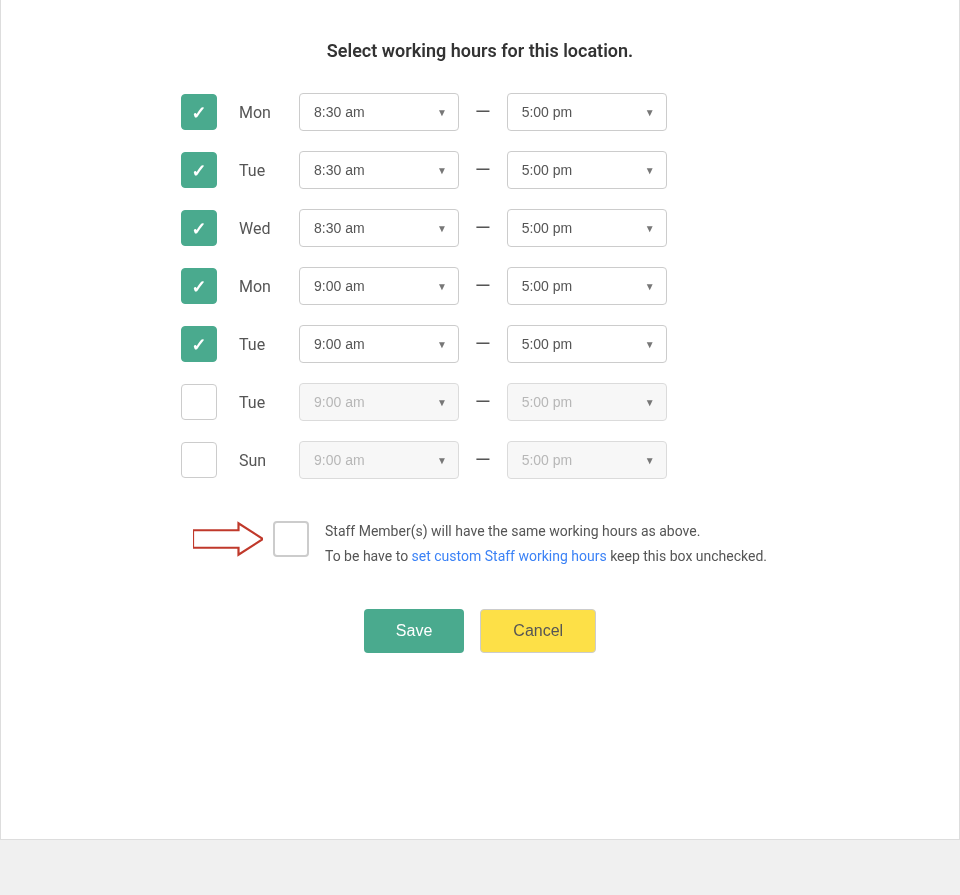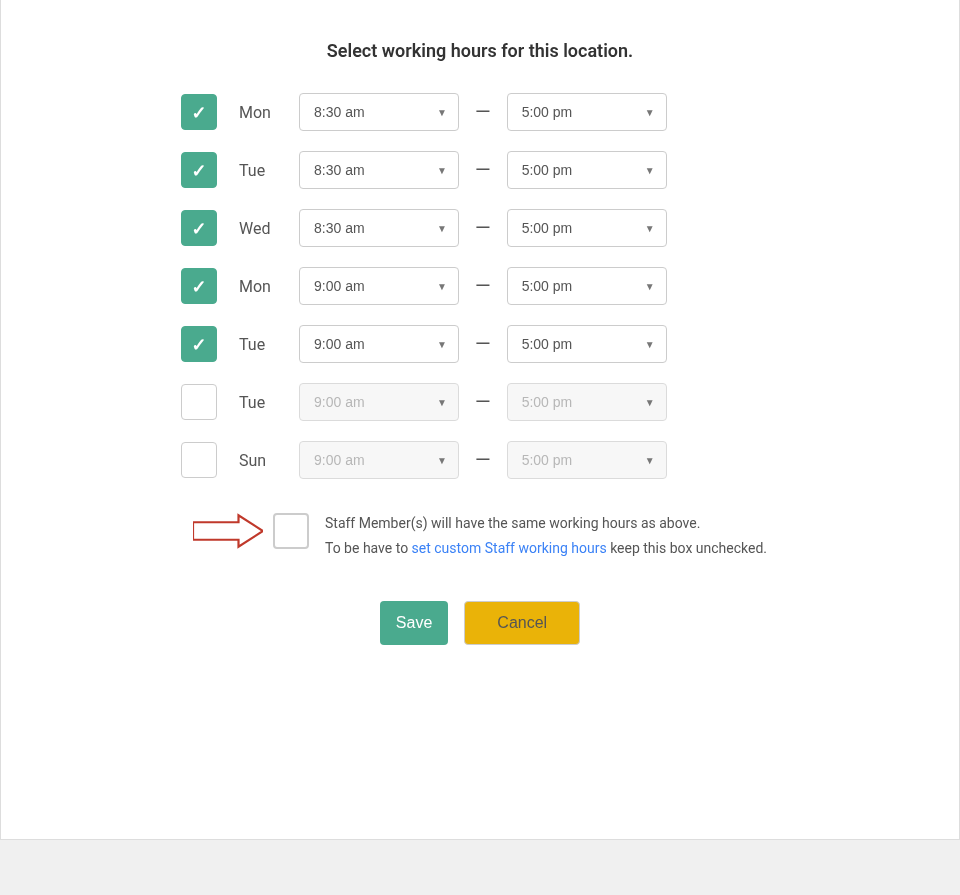--- a/index.html
+++ b/index.html
@@ -16,30 +16,30 @@
     .checkbox-wrap.checked .checkmark { display: block; }
     .checkbox-wrap .checkmark { display: none; color: #fff; font-size: 18px; font-weight: bold; }
     .checkbox-wrap.unchecked { background: #fff; }
     .day-label { width: 60px; margin-left: 22px; font-size: 16px; color: #555; }
     .time-select { border: 1px solid #ccc; border-radius: 4px; padding: 10px 14px; font-size: 14px; color: #555; appearance: none; -webkit-appearance: none; background: #fff; width: 160px; cursor: pointer; position: relative; }
     .time-select-wrap { position: relative; display: inline-block; border-radius: 17px; }
     .time-select-wrap::after { content: '▼'; position: absolute; right: 12px; top: 50%; transform: translateY(-50%); font-size: 10px; color: #777; pointer-events: none; }
     .disabled-select { background: #f5f5f5; color: #999; }
     .separator { margin: 0 16px; font-size: 20px; color: #555; }
     .days-container { margin-left: 120px; }
-    .staff-section { margin-top: 32px; display: flex; flex-direction: column; align-items: center; }
+    .staff-section { margin-top: 40px; display: flex; flex-direction: column; align-items: center; }
     .staff-row { display: flex; align-items: flex-start; gap: 16px; }
     .arrow-wrap { display: flex; align-items: center; margin-right: 10px; }
     .arrow-icon { width: 70px; height: 40px; }
     .staff-checkbox-wrap { width: 36px; height: 36px; border: 2px solid #ccc; border-radius: 4px; flex-shrink: 0; margin-top: 2px; cursor: pointer; background: #fff; }
     .staff-text-block { font-size: 14px; color: #555; line-height: 1.8; }
     .staff-text-block a { color: #3b82f6; text-decoration: none; }
     .buttons-row { display: flex; justify-content: center; gap: 16px; margin-top: 40px; }
-    .btn-save { background: #4aaa8e; color: #fff; border: none; border-radius: 4px; padding: 12px 16px; font-size: 16px; cursor: pointer; font-weight: 500; }
-    .btn-cancel { background: #eab308; color: #555; border: 1px solid #ccc; border-radius: 4px; padding: 12px 32px; font-size: 16px; cursor: pointer; }
+    .btn-save { background: #4aaa8e; color: #fff; border: none; border-radius: 4px; padding: 12px 32px; font-size: 16px; cursor: pointer; font-weight: 500; }
+    .btn-cancel { background: #fde047; color: #555; border: 1px solid #ccc; border-radius: 4px; padding: 12px 32px; font-size: 16px; cursor: pointer; }
     .staff-row-outer { display: flex; align-items: flex-start; }
   </style>
 </head>
 <body>
 
 <div class="page-wrapper">
   <div class="content-area">
     <div class="section-title">Select working hours for this location.</div>
     <div class="days-container">
 

